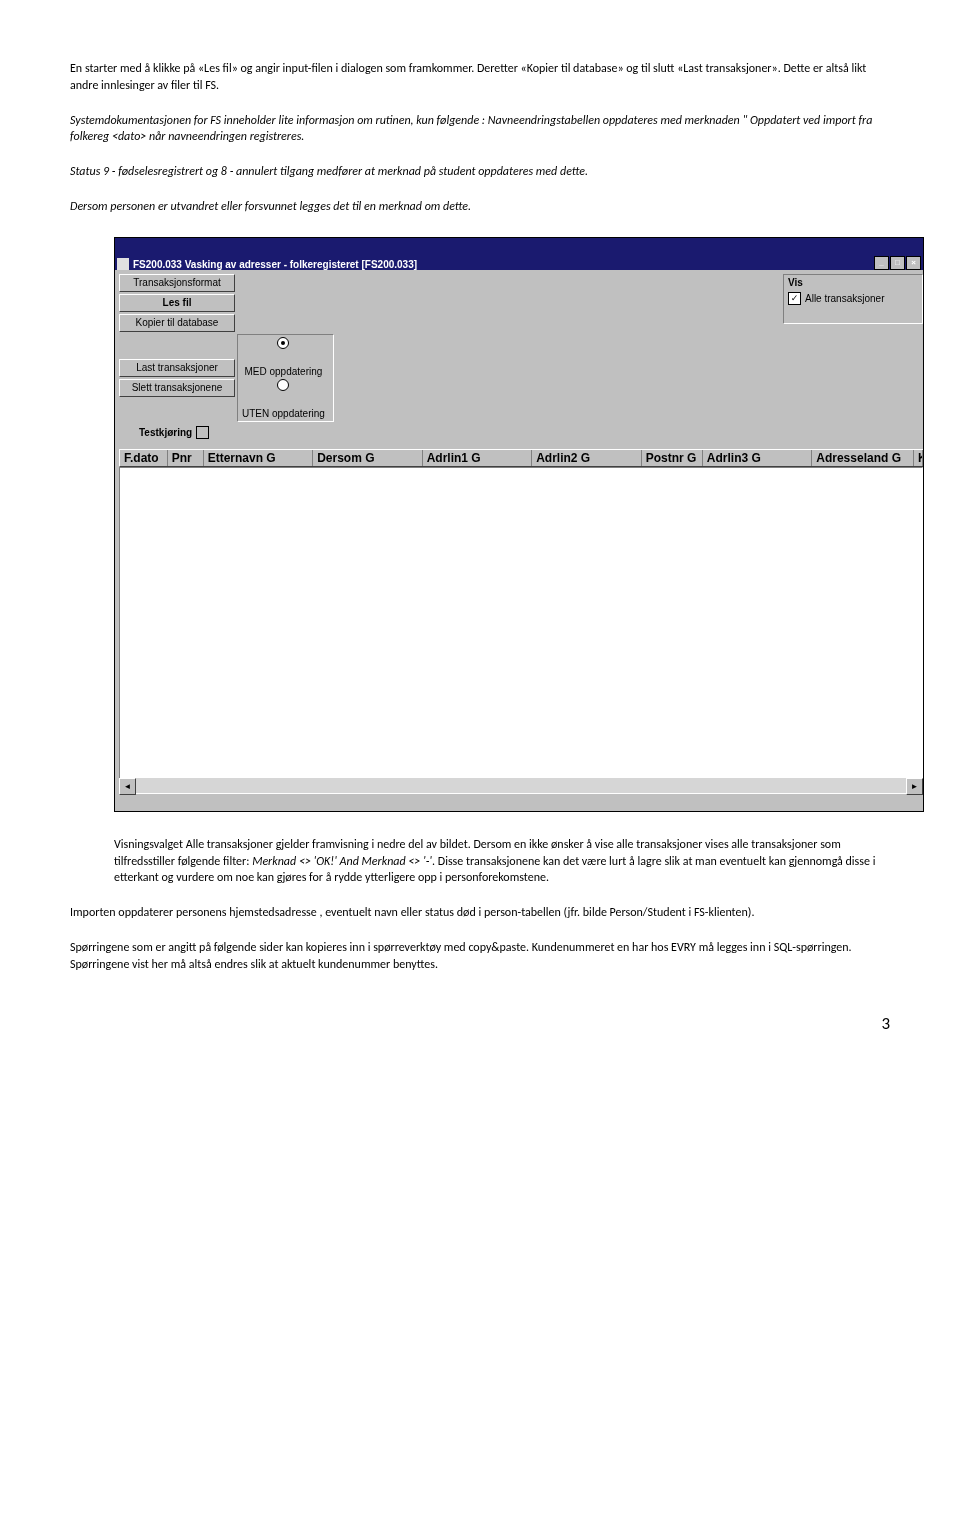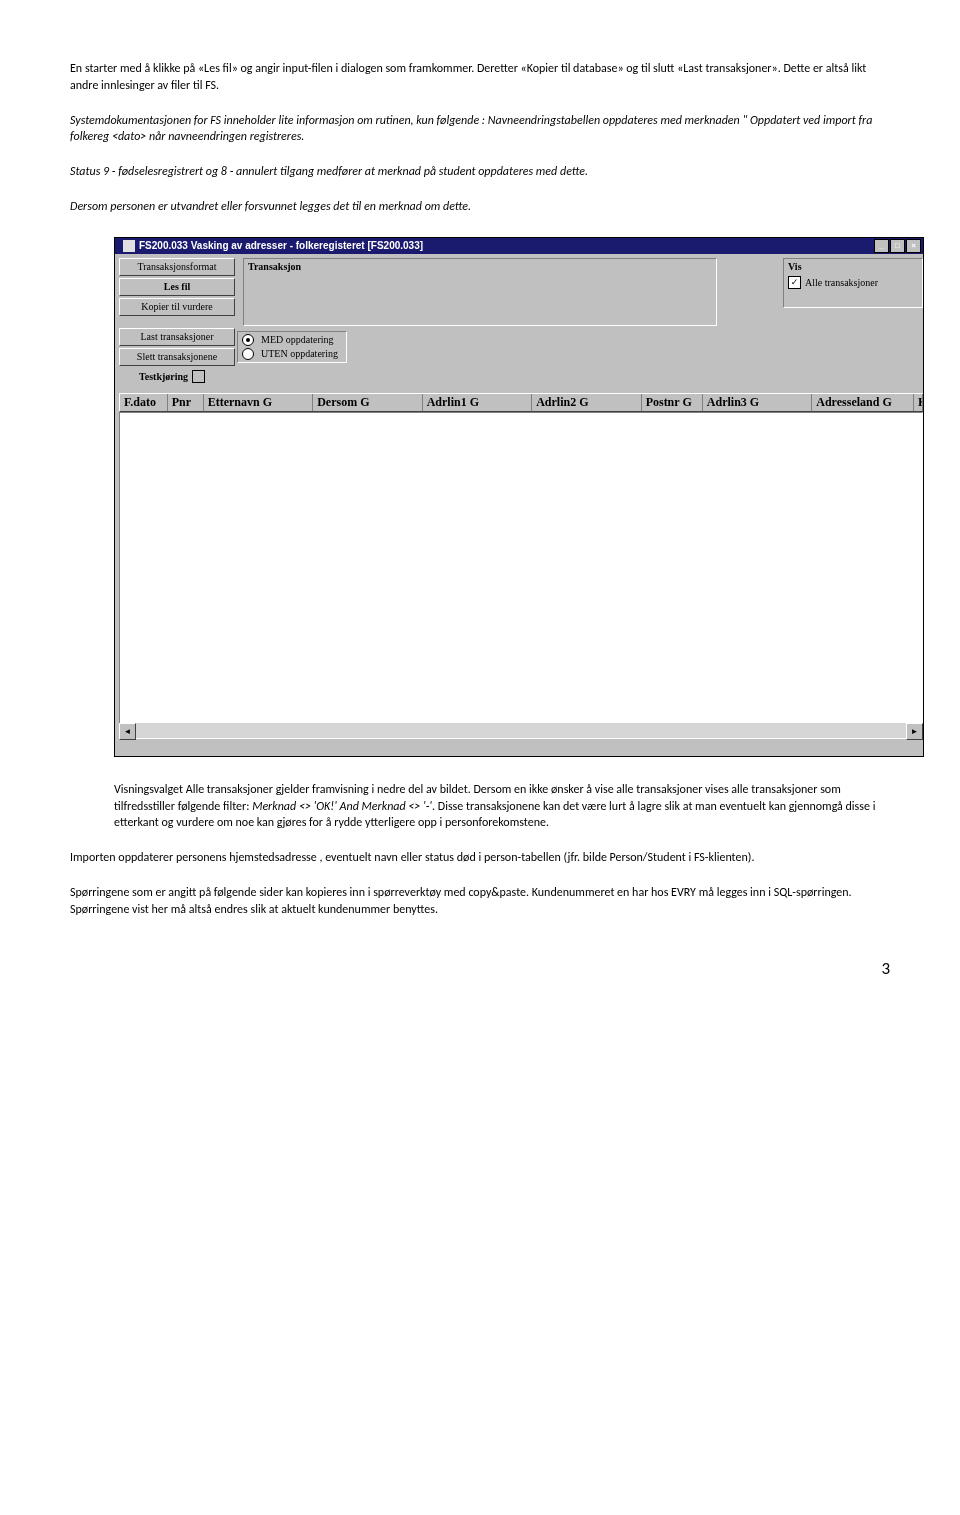--- a/index.html
+++ b/index.html
@@ -29,25 +29,25 @@
   .win {
     width: 808px;
     background: #bdbdbd;
     border: 1px solid #000;
     font-family: "MS Sans Serif", Tahoma, Arial, sans-serif;
     font-size: 10px;
     color: #000;
   }
   .titlebar {
     display: flex;
-    align-items: center;
-    height: 16px;
+    align-items: flex-end;
+    height: 32px;
     background: linear-gradient(#1a1a6f,#1a1a6f);
     color: #fff;
-    padding: 0 2px 0 8px;
+    padding: 0 2px 0 2px;
     font-size: 10px;
     font-weight: bold;
   }
   .titlebar .icon {
     width: 12px;
     height: 12px;
     background: #e0e0e0;
     margin-right: 4px;
     display: inline-block;
   }
@@ -64,21 +64,20 @@
     display: flex;
     align-items: center;
     justify-content: center;
     font-size: 8px;
     line-height: 1;
     cursor: pointer;
   }
   .client {
     background: #c0c0c0;
     padding: 4px 0 2px 4px;
-    font-family: Liberation Serif, serif;
   }
   .top-row {
     display: flex;
     gap: 8px;
     align-items: flex-start;
   }
   .file-col {
     display: flex;
     flex-direction: column;
     gap: 2px;
@@ -171,21 +170,23 @@
     border-right: 1px solid #fff;
     border-bottom: 1px solid #fff;
     padding: 2px 8px 2px 4px;
     display: flex;
     flex-direction: column;
     gap: 2px;
     font-size: 10px;
   }
   .opt-item {
     display: flex;
-    gap: 7px;
+    align-items: center;
+    gap: 17px;
+    flex-direction: column;
   }
   .test-row {
     display: flex;
     align-items: center;
     gap: 4px;
     margin-top: 4px;
     font-size: 10px;
     font-weight: bold;
     padding-left: 20px;
   }
@@ -270,24 +271,21 @@
         <div class="tbtn">□</div>
         <div class="tbtn">×</div>
       </div>
     </div>
 
     <div class="client">
       <div class="top-row">
         <div class="file-col">
           <div class="oldbtn flat">Transaksjonsformat</div>
           <div class="oldbtn">Les fil</div>
-          <div class="oldbtn flat">Kopier til vurdere</div>
-        </div>
-        <div class="trans-box">
-          <span>Transaksjon</span>
+          <div class="oldbtn flat">Kopier til database</div>
         </div>
         <div class="vis-box">
           <span>Vis</span>
           <div class="row">
             <span class="chk">✓</span>
             <span>Alle transaksjoner</span>
           </div>
         </div>
       </div>
 

